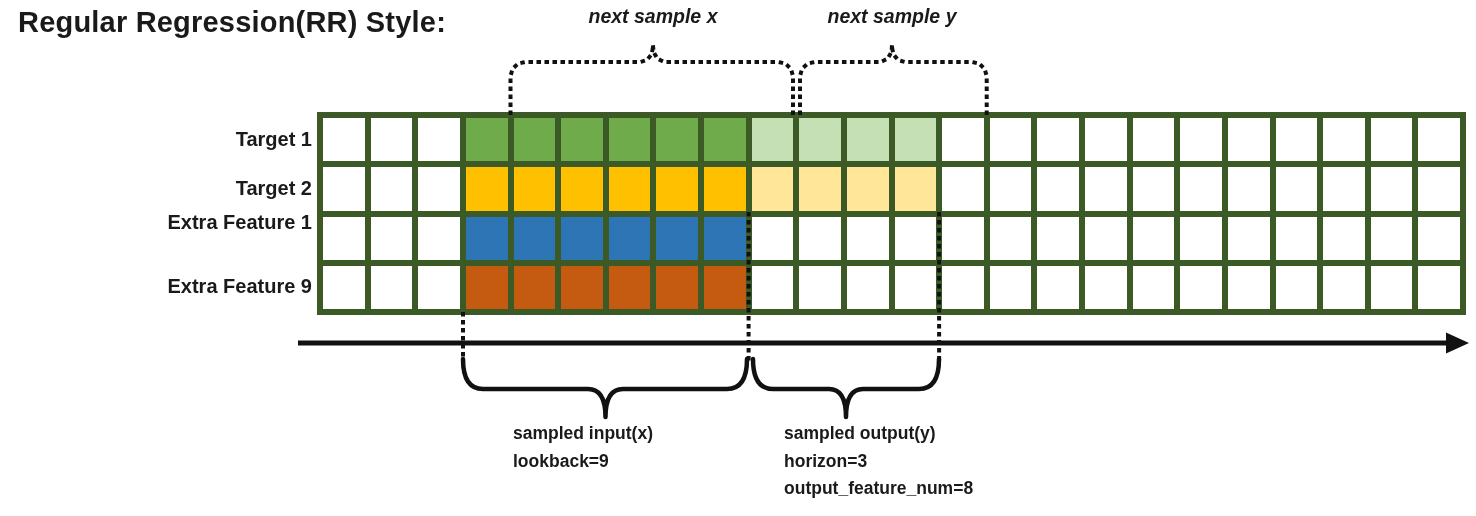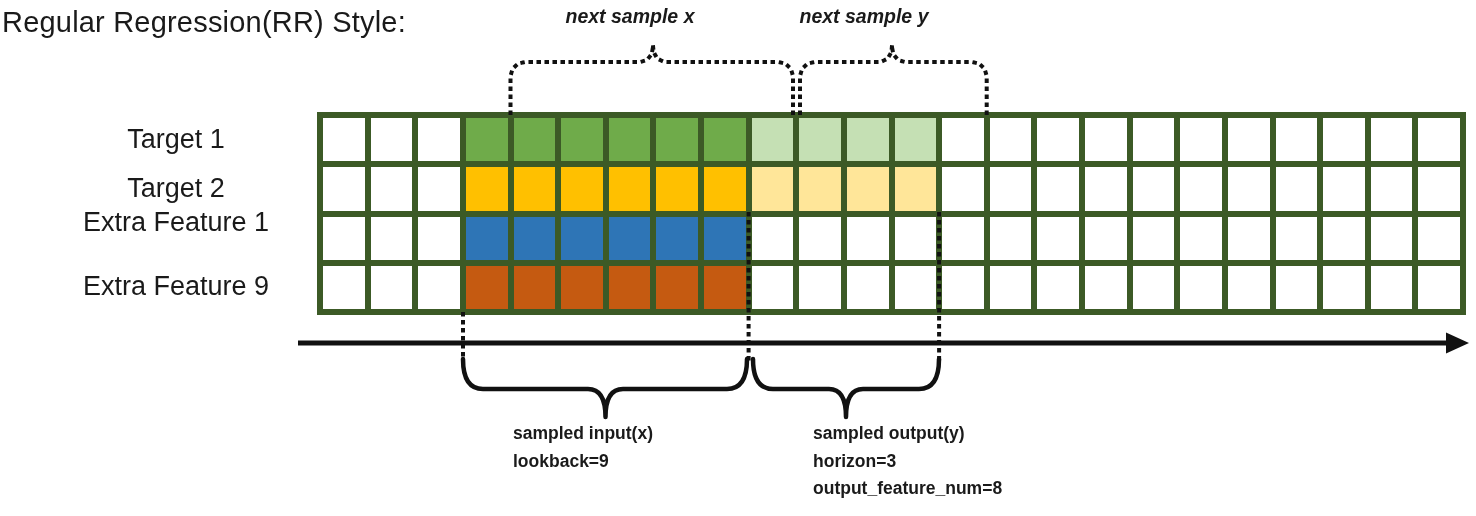--- a/index.html
+++ b/index.html
@@ -6,52 +6,52 @@
   #canvas{
     position:relative;
     width:1476px;height:516px;
     background:#ffffff;
     font-family:"Liberation Sans", sans-serif;
     color:#1a1a1a;
     overflow:hidden;
   }
   .abs{position:absolute;}
   #title{
-    left:2px;top:6px;
-    font-size:29px;font-weight:400;letter-spacing:0.2px;
+    left:18px;top:6px;
+    font-size:29px;font-weight:700;letter-spacing:0.2px;
     white-space:nowrap;
   }
   .row-label{
     left:40px;width:272px;height:49.25px;
-    text-align:center;
-    font-size:27px;font-weight:400;
+    text-align:right;
+    font-size:20px;font-weight:700;
     line-height:49.25px;
     white-space:nowrap;
   }
   #time-label{
     left:146px;top:326px;width:142px;
     text-align:right;
     font-size:27px;font-weight:700;
   }
   .next-label{
     top:5px;width:240px;
     text-align:center;
     font-size:19.5px;font-weight:600;font-style:italic;
     white-space:nowrap;
   }
-  #next-x{left:510px;}
-  #next-y{left:744px;}
+  #next-x{left:533px;}
+  #next-y{left:772px;}
   .caption{
     top:420px;
     font-size:17.5px;font-weight:700;
     line-height:27.5px;
     white-space:nowrap;
   }
   #caption-input{left:513px;}
-  #caption-output{left:813px;}
+  #caption-output{left:784px;}
   #grid{
     left:317px;top:112px;
     display:grid;
     border:3px solid var(--line,#3c5a26);
     grid-auto-rows:49.25px;
   }
   .cell{
     box-shadow:inset 0 0 0 3px var(--line,#3c5a26);
   }
   #overlay{left:0;top:0;pointer-events:none;}

